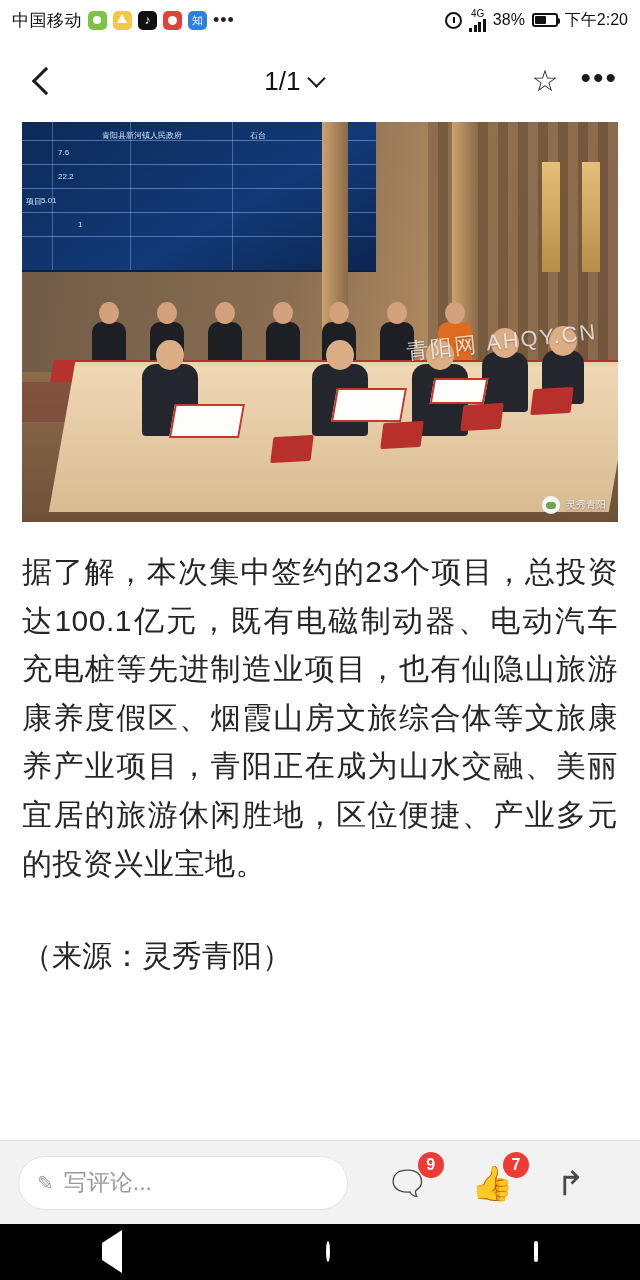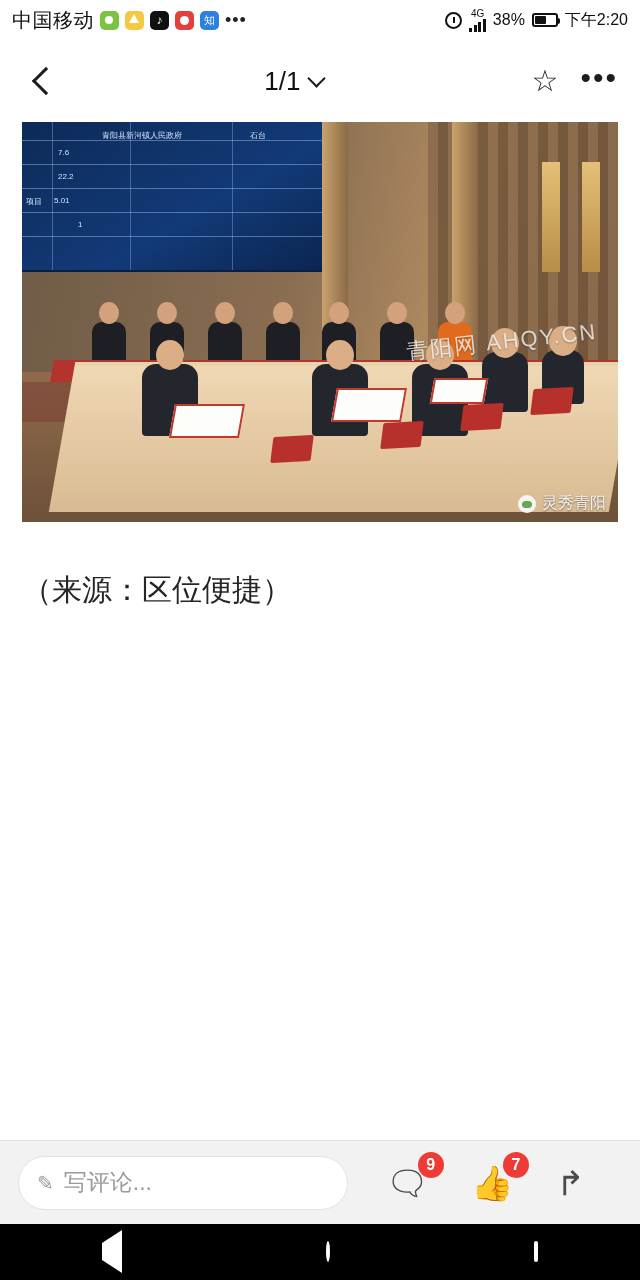--- a/index.html
+++ b/index.html
@@ -16,21 +16,21 @@
     height:40px;
     display:flex;
     align-items:center;
     justify-content:space-between;
     padding:0 12px;
     font-size:17px;
     color:#111;
     background:#fff;
   }
   .sb-left { display:flex; align-items:center; gap:6px; }
-  .carrier { font-size:20px; letter-spacing:0.5px; }
+  .carrier { font-size:17px; letter-spacing:0.5px; }
   .appicon { width:19px; height:19px; border-radius:5px; display:inline-block; position:relative; }
   .ic-green { background:#7dc242; }
   .ic-green:after{content:"";position:absolute;width:8px;height:8px;border-radius:50%;background:#fff;left:5px;top:5px;}
   .ic-yellow { background:#f5c842; }
   .ic-yellow:after{content:"";position:absolute;left:4px;top:3px;width:0;height:0;border-left:5px solid transparent;border-right:5px solid transparent;border-bottom:9px solid #fff;}
   .ic-black { background:#101010; color:#fff; font-size:12px; text-align:center; line-height:19px; }
   .ic-red { background:#e2403a; }
   .ic-red:after{content:"";position:absolute;left:5px;top:5px;width:9px;height:9px;border-radius:50%;background:#fff;}
   .ic-blue { background:#2d7fe0; color:#fff; font-size:11px; text-align:center; line-height:19px; }
   .dots3 { font-size:18px; color:#222; letter-spacing:1px; }
@@ -74,21 +74,21 @@
 
   
   .content { padding:0 22px; background:#fff; }
   .photo {
     width:596px; height:400px; margin:0 auto; position:relative; overflow:hidden;
     background:linear-gradient(#4a3a2e,#6a5343);
   }
   
   .hall-wall { position:absolute; inset:0; background:linear-gradient(100deg,#6e5a46 0%,#8a6e52 45%,#b38d61 70%,#7a5f47 100%); }
   .screen {
-    position:absolute; left:0; top:0; width:300px; height:150px;
+    position:absolute; left:0; top:0; width:354px; height:150px;
     background:linear-gradient(150deg,#0d2a57,#123a78 60%,#0b2550);
     border-bottom:2px solid #0a1e40;
   }
   .screen .row { position:absolute; left:0; right:0; height:1px; background:rgba(160,200,255,.45); }
   .screen .col { position:absolute; top:0; bottom:0; width:1px; background:rgba(160,200,255,.35); }
   .screen .txt { position:absolute; color:#cfe2ff; font-size:8px; white-space:nowrap; }
   .curtain {
     position:absolute; right:0; top:0; width:190px; height:260px;
     background:repeating-linear-gradient(90deg,#8a6a4c 0 10px,#6f5238 10px 20px);
     opacity:.85;
@@ -112,21 +112,21 @@
   .seated .head{position:absolute;left:50%;top:-24px;transform:translateX(-50%);width:28px;height:30px;border-radius:50%;background:#dcae86;}
   .doc { position:absolute; width:70px;height:34px;background:#fdfdfb;border:2px solid #c0392b; transform:skewX(-10deg);}
   .nameplate{position:absolute;width:40px;height:26px;background:#b8302b;transform:skewX(-10deg) rotate(-3deg);border-radius:2px;}
   .watermark {
     position:absolute; right:20px; top:205px; color:rgba(255,255,255,.75);
     font-size:22px; letter-spacing:2px; transform:rotate(-6deg);
     text-shadow:0 1px 2px rgba(0,0,0,.3);
   }
   .wechat-tag {
     position:absolute; right:12px; bottom:8px; display:flex; align-items:center; gap:6px;
-    color:#f3f3f3; font-size:16px; text-shadow:0 1px 2px rgba(0,0,0,.5);
+    color:#f3f3f3; font-size:10px; text-shadow:0 1px 2px rgba(0,0,0,.5);
   }
   .wechat-dot{width:18px;height:18px;border-radius:50%;background:#f6f6f6;position:relative;}
   .wechat-dot:after{content:"";position:absolute;left:4px;top:6px;width:10px;height:7px;border-radius:6px;background:#6aa84f;}
 
   .article {
     margin-top:26px;
     font-size:30px;
     line-height:1.62;
     color:#262626;
     letter-spacing:0.5px;
@@ -225,21 +225,21 @@
       <div class="row" style="top:90px"></div>
       <div class="row" style="top:114px"></div>
       <div class="col" style="left:30px"></div>
       <div class="col" style="left:108px"></div>
       <div class="col" style="left:210px"></div>
       <span class="txt" style="left:80px;top:8px">青阳县新河镇人民政府</span>
       <span class="txt" style="left:228px;top:8px">石台</span>
       <span class="txt" style="left:36px;top:26px">7.6</span>
       <span class="txt" style="left:36px;top:50px">22.2</span>
       <span class="txt" style="left:4px;top:74px">项目</span>
-      <span class="txt" style="left:32px;top:74px">5.01</span>
+      <span class="txt" style="left:19px;top:74px">5.01</span>
       <span class="txt" style="left:56px;top:98px">1</span>
     </div>
 
     <div class="curtain"></div>
     <div class="pillar" style="left:300px"></div>
     <div class="pillar" style="left:430px"></div>
     <div class="goldpanel" style="left:520px;top:40px"></div>
     <div class="goldpanel" style="left:560px;top:40px"></div>
 
     <div class="floor"></div>
@@ -295,21 +295,22 @@
     <div class="nameplate" style="left:440px;bottom:92px"></div>
     <div class="nameplate" style="left:510px;bottom:108px"></div>
 
     <div class="watermark">青阳网 AHQY.CN</div>
     <div class="wechat-tag">
       <span class="wechat-dot"></span>
       <span>灵秀青阳</span>
     </div>
   </div>
 
-  <p class="source">（来源：区位便捷）</p>
+  <p class="article">据了解，本次集中签约的23个项目，总投资达100.1亿元，既有电磁制动器、电动汽车充电桩等先进制造业项目，也有仙隐山旅游康养度假区、烟霞山房文旅综合体等文旅康养产业项目，青阳正在成为山水交融、美丽宜居的旅游休闲胜地，区位便捷、产业多元的投资兴业宝地。</p>
+  <p class="source">（来源：灵秀青阳）</p>
 </div>
 
 <div class="commentbar">
   <div class="comment-input">
     <span class="pencil">✎</span>
     <span>写评论...</span>
   </div>
   <div class="actions">
     <div class="act">
       <span class="glyph">🗨</span>

